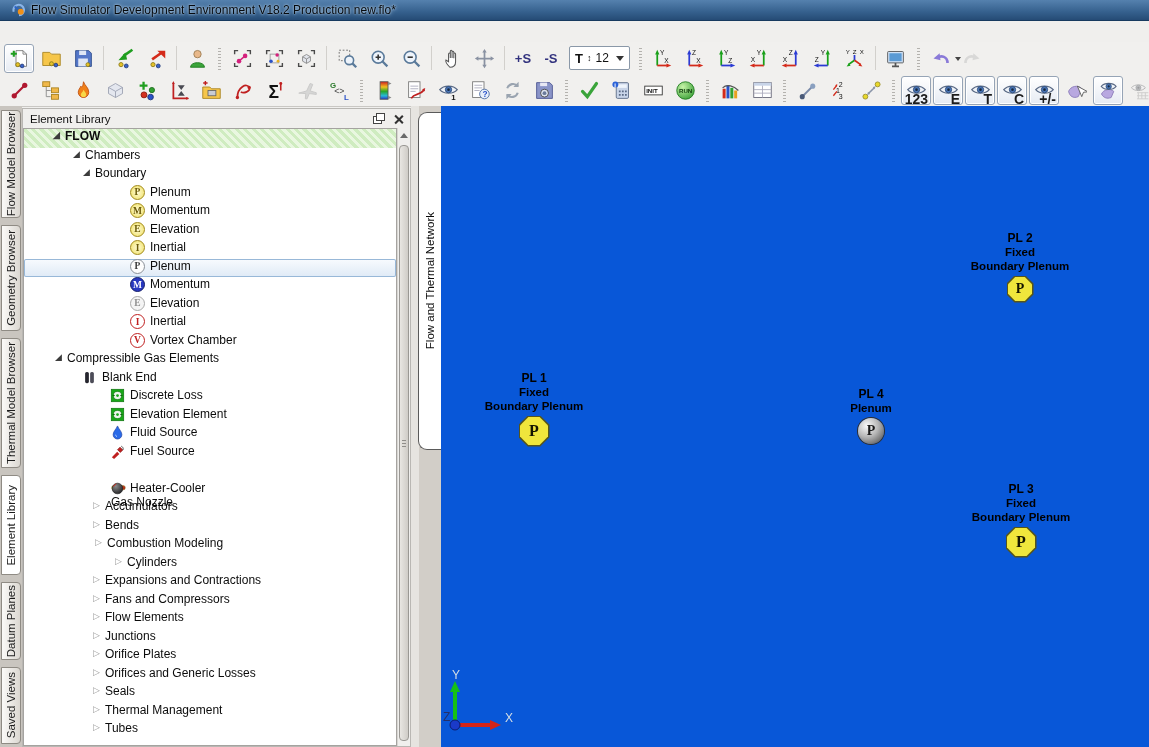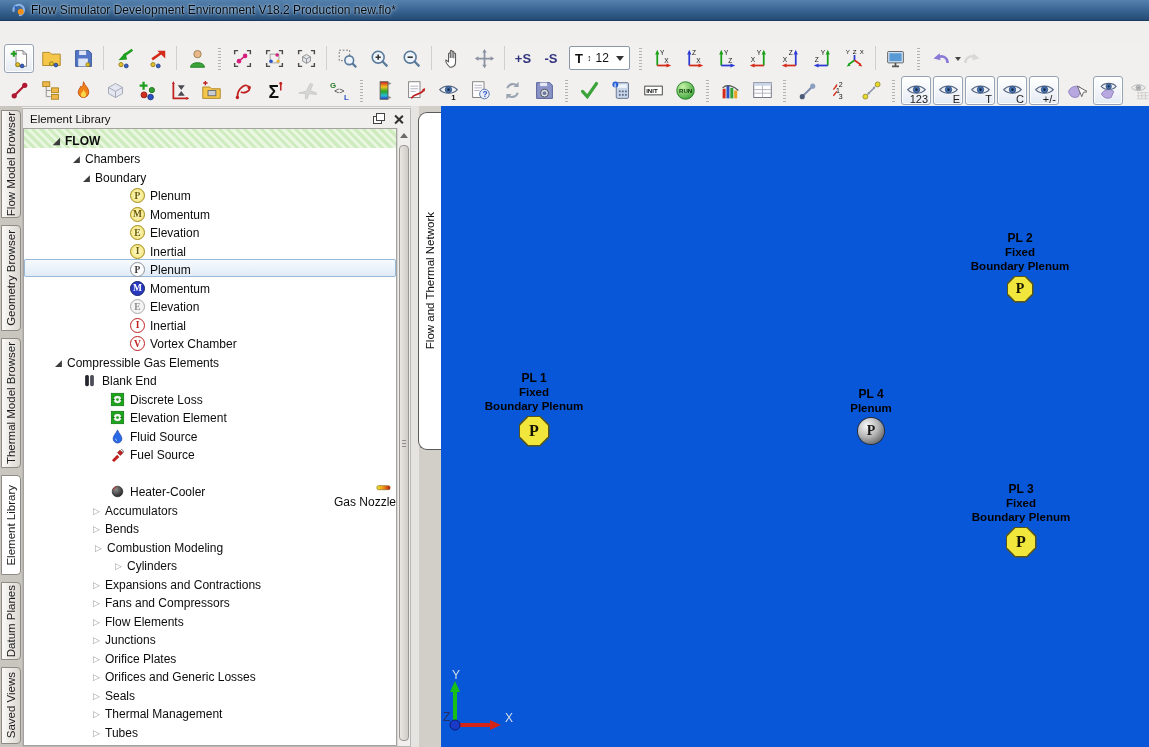--- a/index.html
+++ b/index.html
@@ -21,21 +21,21 @@
 
   
   .toolbar{position:absolute;left:0;right:0;background:#f1f0ee;display:flex;align-items:center;padding:0 3px}
   .tb1{top:42px;height:32px;border-bottom:1px solid #e3e1dd}
   .tb2{top:74px;height:32px;border-bottom:1px solid #c9c7c3}
   .tbtn{width:28px;height:27px;flex:0 0 auto;display:flex;align-items:center;justify-content:center;
         position:relative;border:1px solid transparent;border-radius:3px;margin:0 1px}
   .tbtn svg{width:21px;height:21px;display:block}
   .tbtn.framed{border-color:#96a4b6;background:linear-gradient(#ffffff,#e6ebf3);box-shadow:inset 0 0 0 1px #fff}
   .tbtn.disabled{opacity:.42;filter:grayscale(.85)}
-  .tbtn .sub{position:absolute;right:2px;bottom:0;font-size:11px;font-weight:normal;color:#1c1c1c;line-height:9px}
+  .tbtn .sub{position:absolute;right:2px;bottom:0;font-size:14px;font-weight:bold;color:#1c1c1c;line-height:9px}
   .tbtn .sub:empty{display:none}
   .tbtn.txtbtn{font-weight:bold;font-size:13px;color:#32327e;width:24px}
   .tbtn .caret{display:none}
   .tbtn.has-caret .caret{display:block;position:absolute;right:-6px;top:12px;width:0;height:0;
         border-left:3.5px solid transparent;border-right:3.5px solid transparent;border-top:4px solid #444}
   .tb-sep{width:1px;height:24px;background:#d2d0cc;margin:0 4px;flex:0 0 1px}
   .tb-handle{width:3px;height:24px;margin:0 5px;flex:0 0 3px;
         background:repeating-linear-gradient(0deg,#b4b2ae 0 1px,transparent 1px 3px)}
   .fontbox{display:flex;align-items:center;gap:4px;height:22px;background:#fff;border:1px solid #8a98a8;
         border-radius:2px;padding:0 5px;margin:0 4px;font-size:12px;color:#111}
@@ -57,21 +57,21 @@
   .panel-header{height:19px;display:flex;align-items:center;padding:0 4px 0 7px;gap:5px}
   .panel-title{flex:1;font-size:11.5px;color:#111}
   .ph-btn{width:15px;height:14px;position:relative;flex:0 0 15px}
   .ph-float::before{content:"";position:absolute;left:2px;top:4px;width:7px;height:6px;border:1px solid #444;background:#fff}
   .ph-float::after{content:"";position:absolute;left:5px;top:1px;width:7px;height:6px;border:1px solid #444;background:#fff}
   .ph-close::before,.ph-close::after{content:"";position:absolute;left:7px;top:2px;width:1.8px;height:11px;background:#333}
   .ph-close::before{transform:rotate(45deg)}.ph-close::after{transform:rotate(-45deg)}
 
   .tree{position:absolute;left:0;top:19px;right:13px;bottom:0;background:#fff;
         border:1px solid #a5a3a0;overflow:hidden;box-sizing:border-box}
-  .trow{height:18.5px;display:flex;align-items:flex-end;font-size:12px;color:#0c0c0c;white-space:nowrap;box-sizing:border-box}
+  .trow{height:18.5px;display:flex;align-items:flex-start;font-size:12px;color:#0c0c0c;white-space:nowrap;box-sizing:border-box}
   .trow.bold{font-weight:bold}
   .trow.highlight{background:repeating-linear-gradient(45deg,#cfecc0 0 3px,#e9f7e0 3px 6px)}
   .trow.selected{background:linear-gradient(#f8fbfe,#dfeaf6);box-shadow:inset 0 0 0 1px #98b8d8;border-radius:2px}
   .arrow{flex:0 0 13px;height:13px;position:relative;margin-right:2px;font-size:9px;line-height:13px;text-align:center}
   .leaf .arrow{flex-basis:18px}
   .arrow.open::before{content:"◢";color:#3c3c3c}
   .arrow.closed::before{content:"▷";color:#9a9a9a}
   .badge{flex:0 0 15px;width:15px;height:15px;border-radius:50%;display:flex;align-items:center;justify-content:center;
         font:bold 9.5px "Liberation Serif",serif;margin-right:5px;box-sizing:border-box}
   .badge:empty{display:none}

